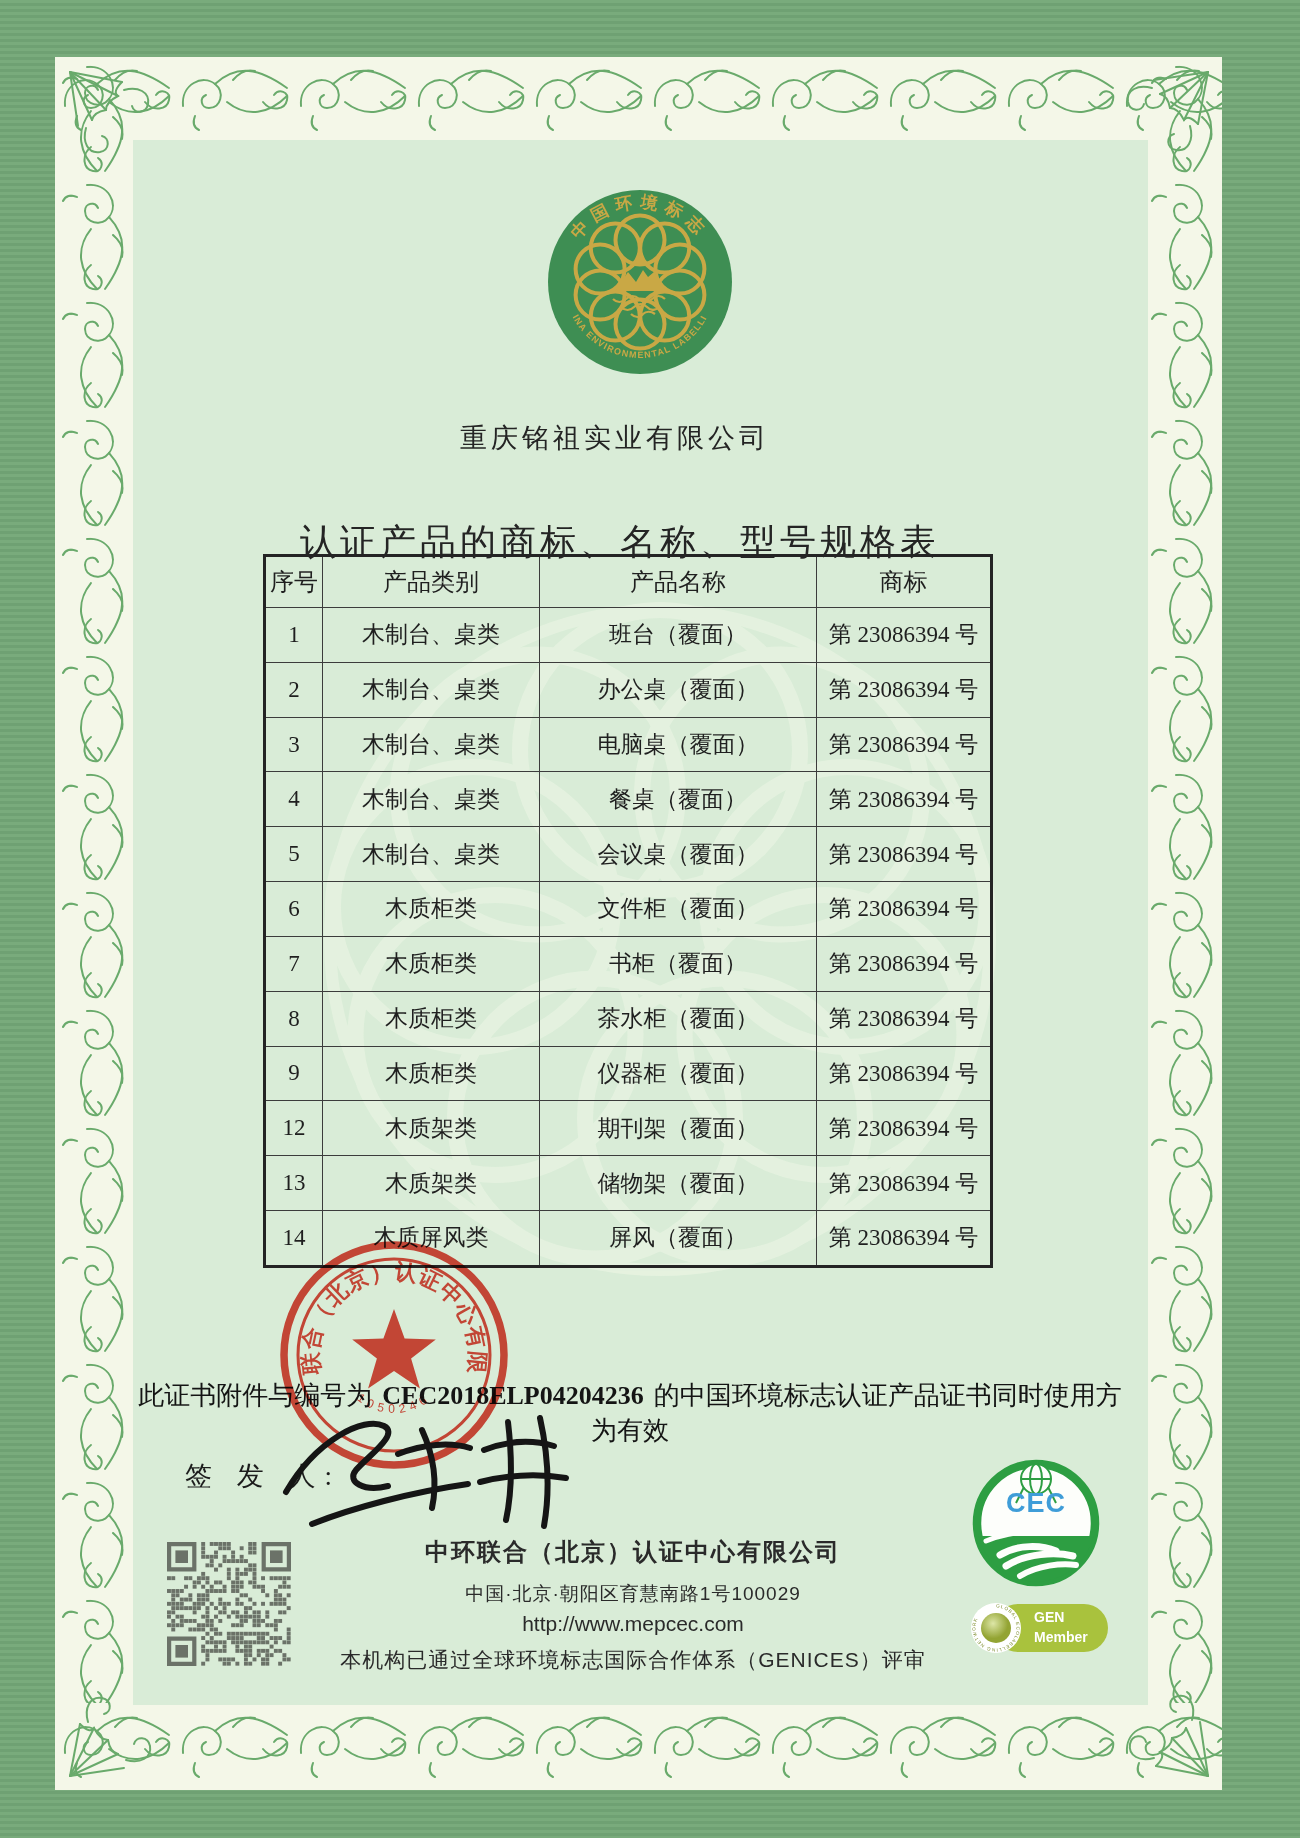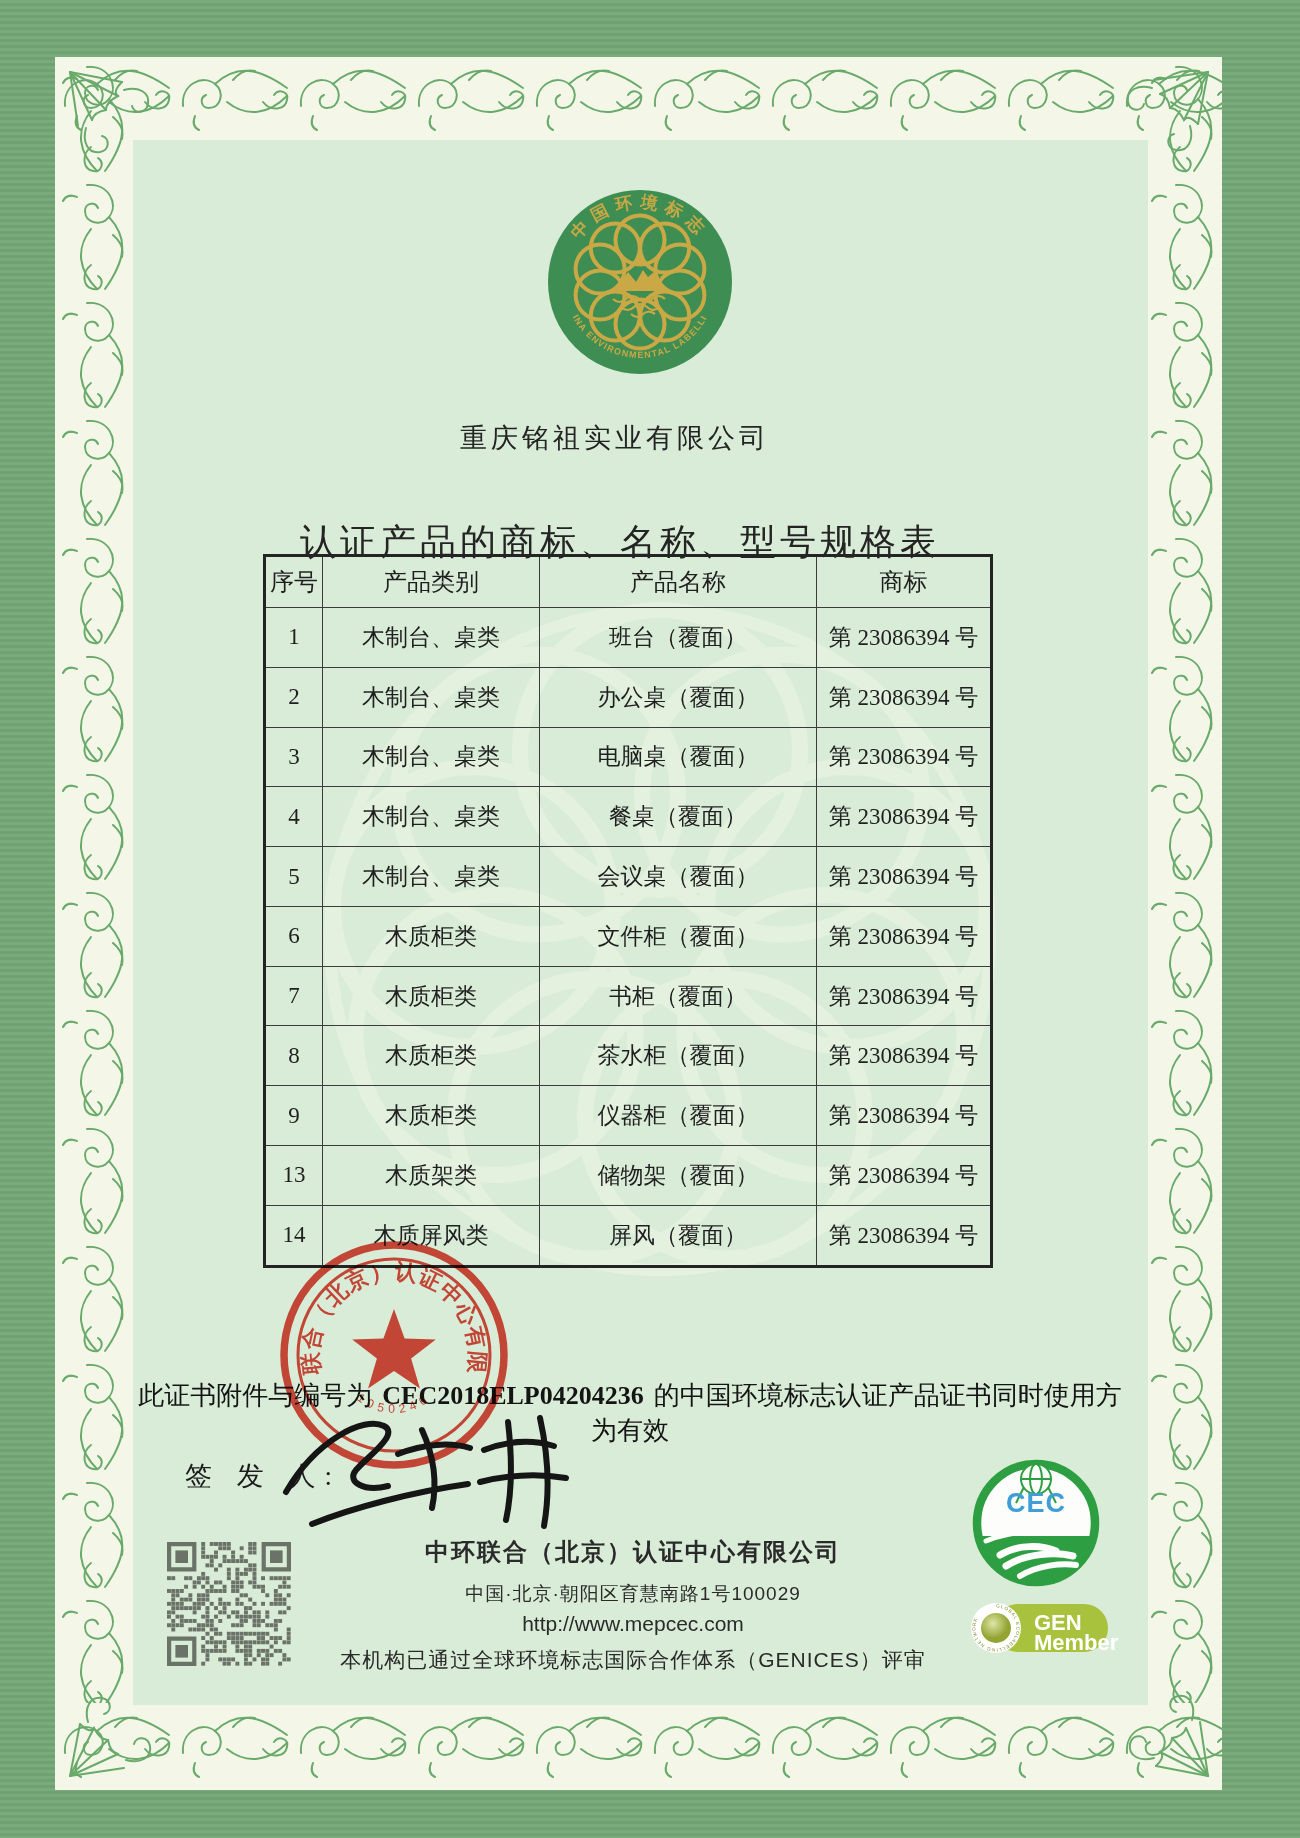--- a/index.html
+++ b/index.html
@@ -35,22 +35,22 @@
   .footer .org{font-size:24px;font-weight:bold;letter-spacing:2px;}
   .footer .addr{font-size:19px;margin-top:13px;letter-spacing:1px;}
   .footer .url{font-size:21px;margin-top:5px;}
   .footer .note{font-size:21px;margin-top:10px;letter-spacing:1px;}
   .stamp{position:absolute;left:274px;top:1235px;z-index:5;mix-blend-mode:multiply;opacity:.92;}
   .sig{position:absolute;left:272px;top:1396px;z-index:6;}
   .qr{position:absolute;left:167px;top:1542px;z-index:3;}
   .cec{position:absolute;left:970px;top:1459px;z-index:3;}
   .gen-badge{position:absolute;left:970px;top:1602px;width:140px;height:52px;z-index:3;}
   .gen-pill{position:absolute;left:24px;top:2px;width:114px;height:48px;background:#a9c23d;border-radius:24px;}
-  .gen-text{position:absolute;left:64px;top:11px;color:#fff;font-family:"Liberation Sans",sans-serif;
-            font-size:22px;font-weight:bold;line-height:20px;}
+  .gen-text{position:absolute;left:64px;top:5px;color:#fff;font-family:"Liberation Sans",sans-serif;
+            font-size:14px;font-weight:bold;line-height:20px;}
   .gen-sphere{position:absolute;left:0;top:0;}
   .emblem{position:absolute;left:545px;top:187px;z-index:3;}
 </style>
 </head>
 <body>
 
 <div class="page">
 
   <svg width="0" height="0" style="position:absolute" aria-hidden="true">
     <defs>
@@ -222,20 +222,26 @@
         <tr>
           <td>8</td>
           <td>木质柜类</td>
           <td>茶水柜（覆面）</td>
           <td>第 23086394 号</td>
         </tr>
         <tr>
           <td>9</td>
           <td>木质柜类</td>
           <td>仪器柜（覆面）</td>
+          <td>第 23086394 号</td>
+        </tr>
+        <tr>
+          <td>12</td>
+          <td>木质架类</td>
+          <td>期刊架（覆面）</td>
           <td>第 23086394 号</td>
         </tr>
         <tr>
           <td>13</td>
           <td>木质架类</td>
           <td>储物架（覆面）</td>
           <td>第 23086394 号</td>
         </tr>
         <tr>
           <td>14</td>

